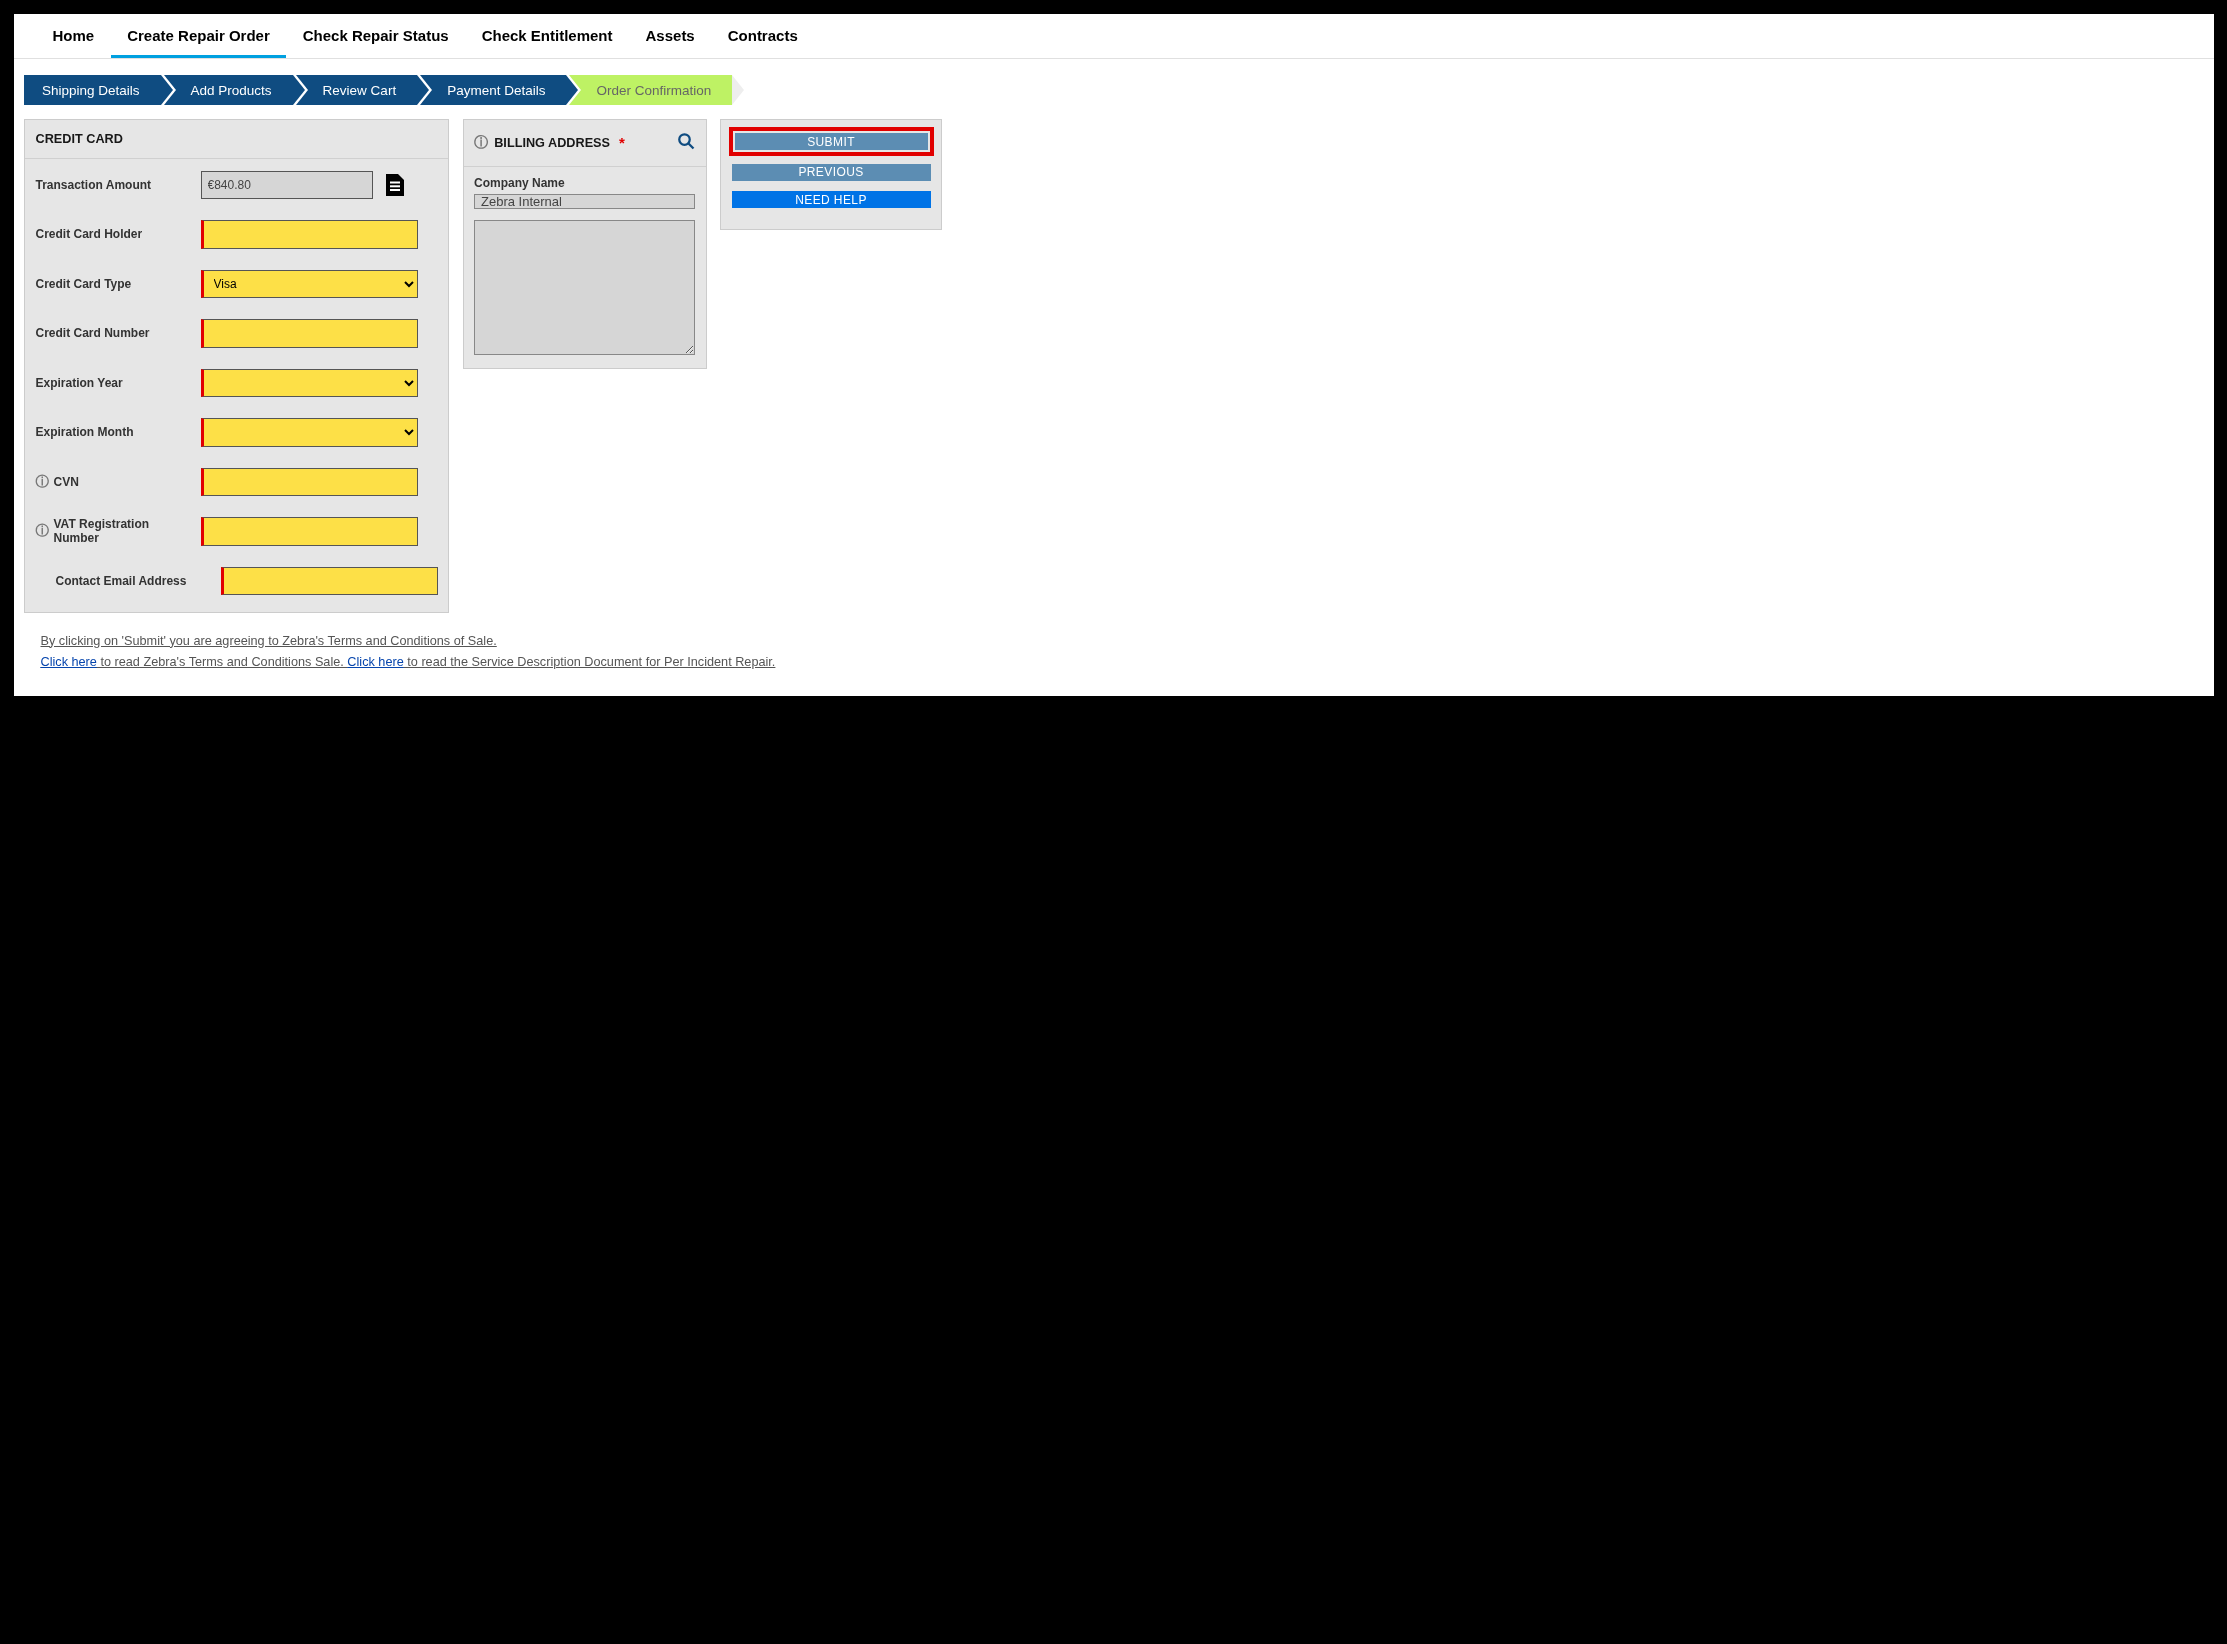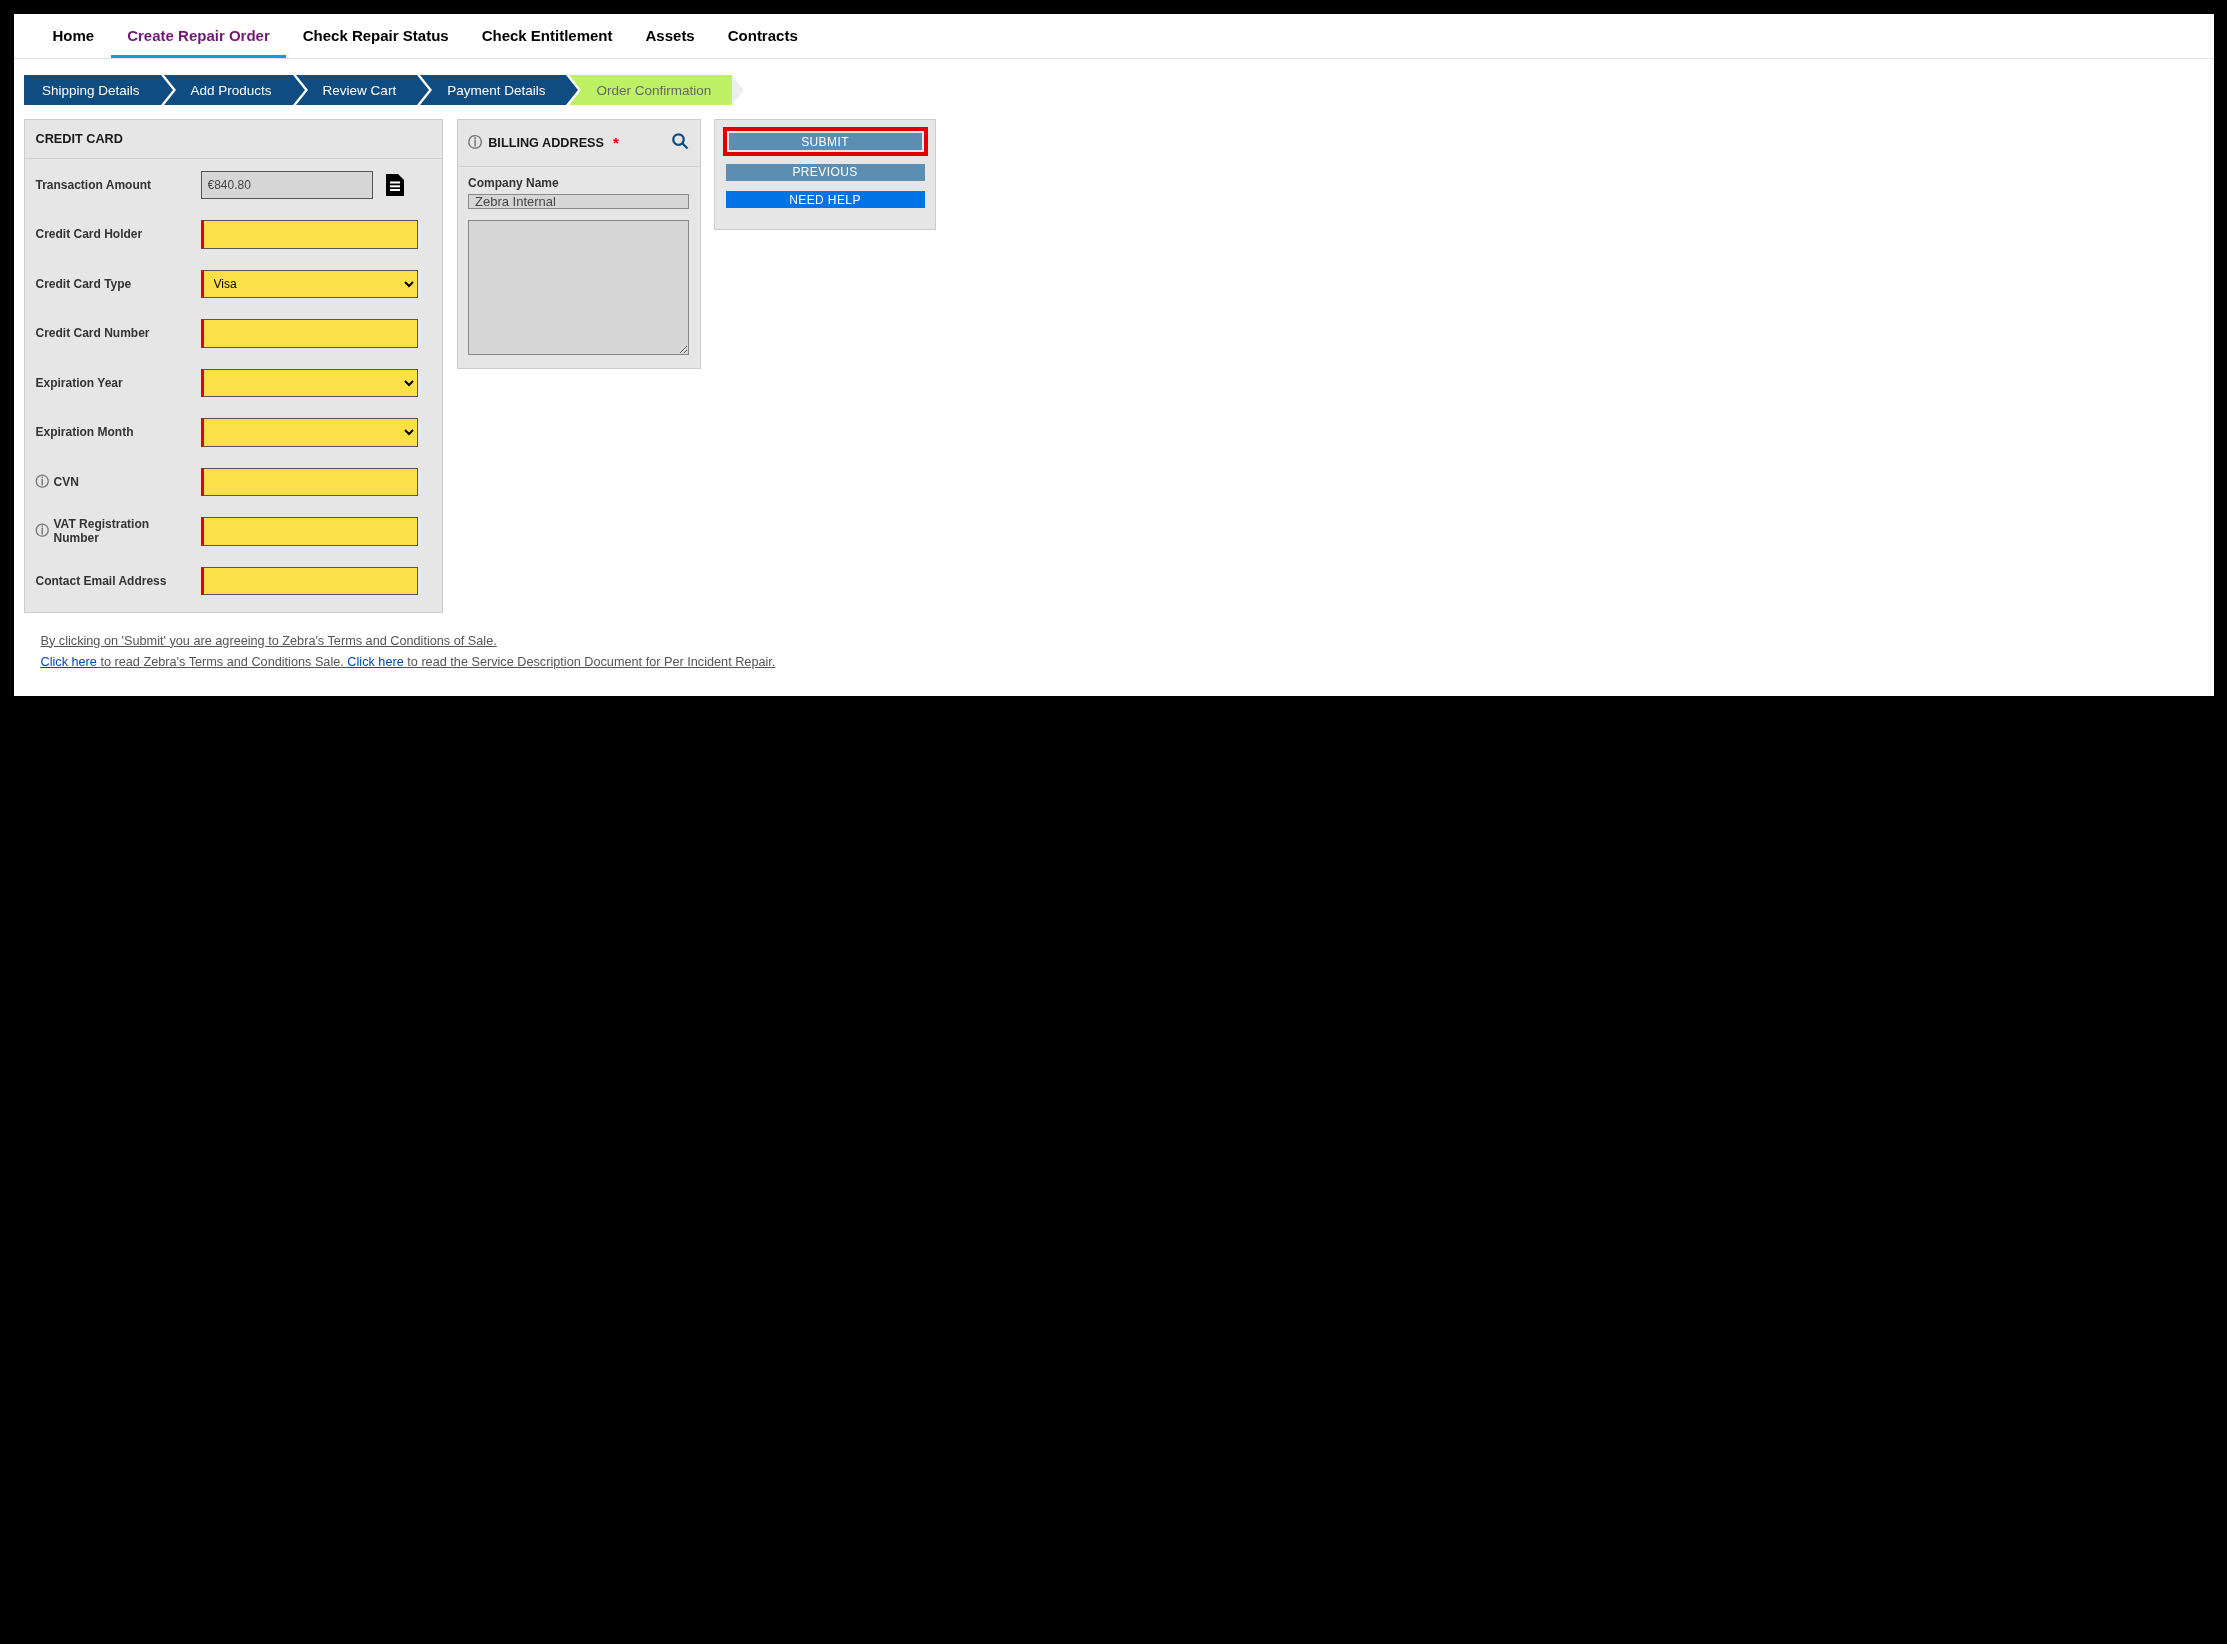--- a/index.html
+++ b/index.html
@@ -23,21 +23,21 @@
   }
   .top-nav .nav-item {
     padding: 13.5px 16.5px 10.5px 16.5px;
     font-size: 15px;
     font-weight: bold;
     color: #000;
     cursor: pointer;
     border-bottom: 3px solid transparent;
   }
   .top-nav .nav-item.active {
-    color: #701a75;
+    color: #000000;
     border-bottom-color: #00a0e0;
   }
 
   
   .step-bar {
     display: flex;
     padding: 16.5px 0 10.5px 0;
     margin-left: 10.5px;
   }
   .step {
@@ -284,21 +284,21 @@
         <div class="form-row">
           <label>
             <span class="info-icon">ⓘ</span>
             <span>VAT Registration Number</span>
           </label>
           <div class="field-wrap">
             <input type="text" class="input-text req-border" value="" style="">
           </div>
         </div>
 
-        <div class="form-row" style="margin-bottom:6px;">
+        <div class="form-row" style="margin-bottom:6px;margin-left:20px;">
           <label>Contact Email Address</label>
           <div class="field-wrap">
             <input type="text" class="input-text req-border" value="" style="">
           </div>
         </div>
 
       </div>
     </div>
 
     <div class="panel panel-mid">

